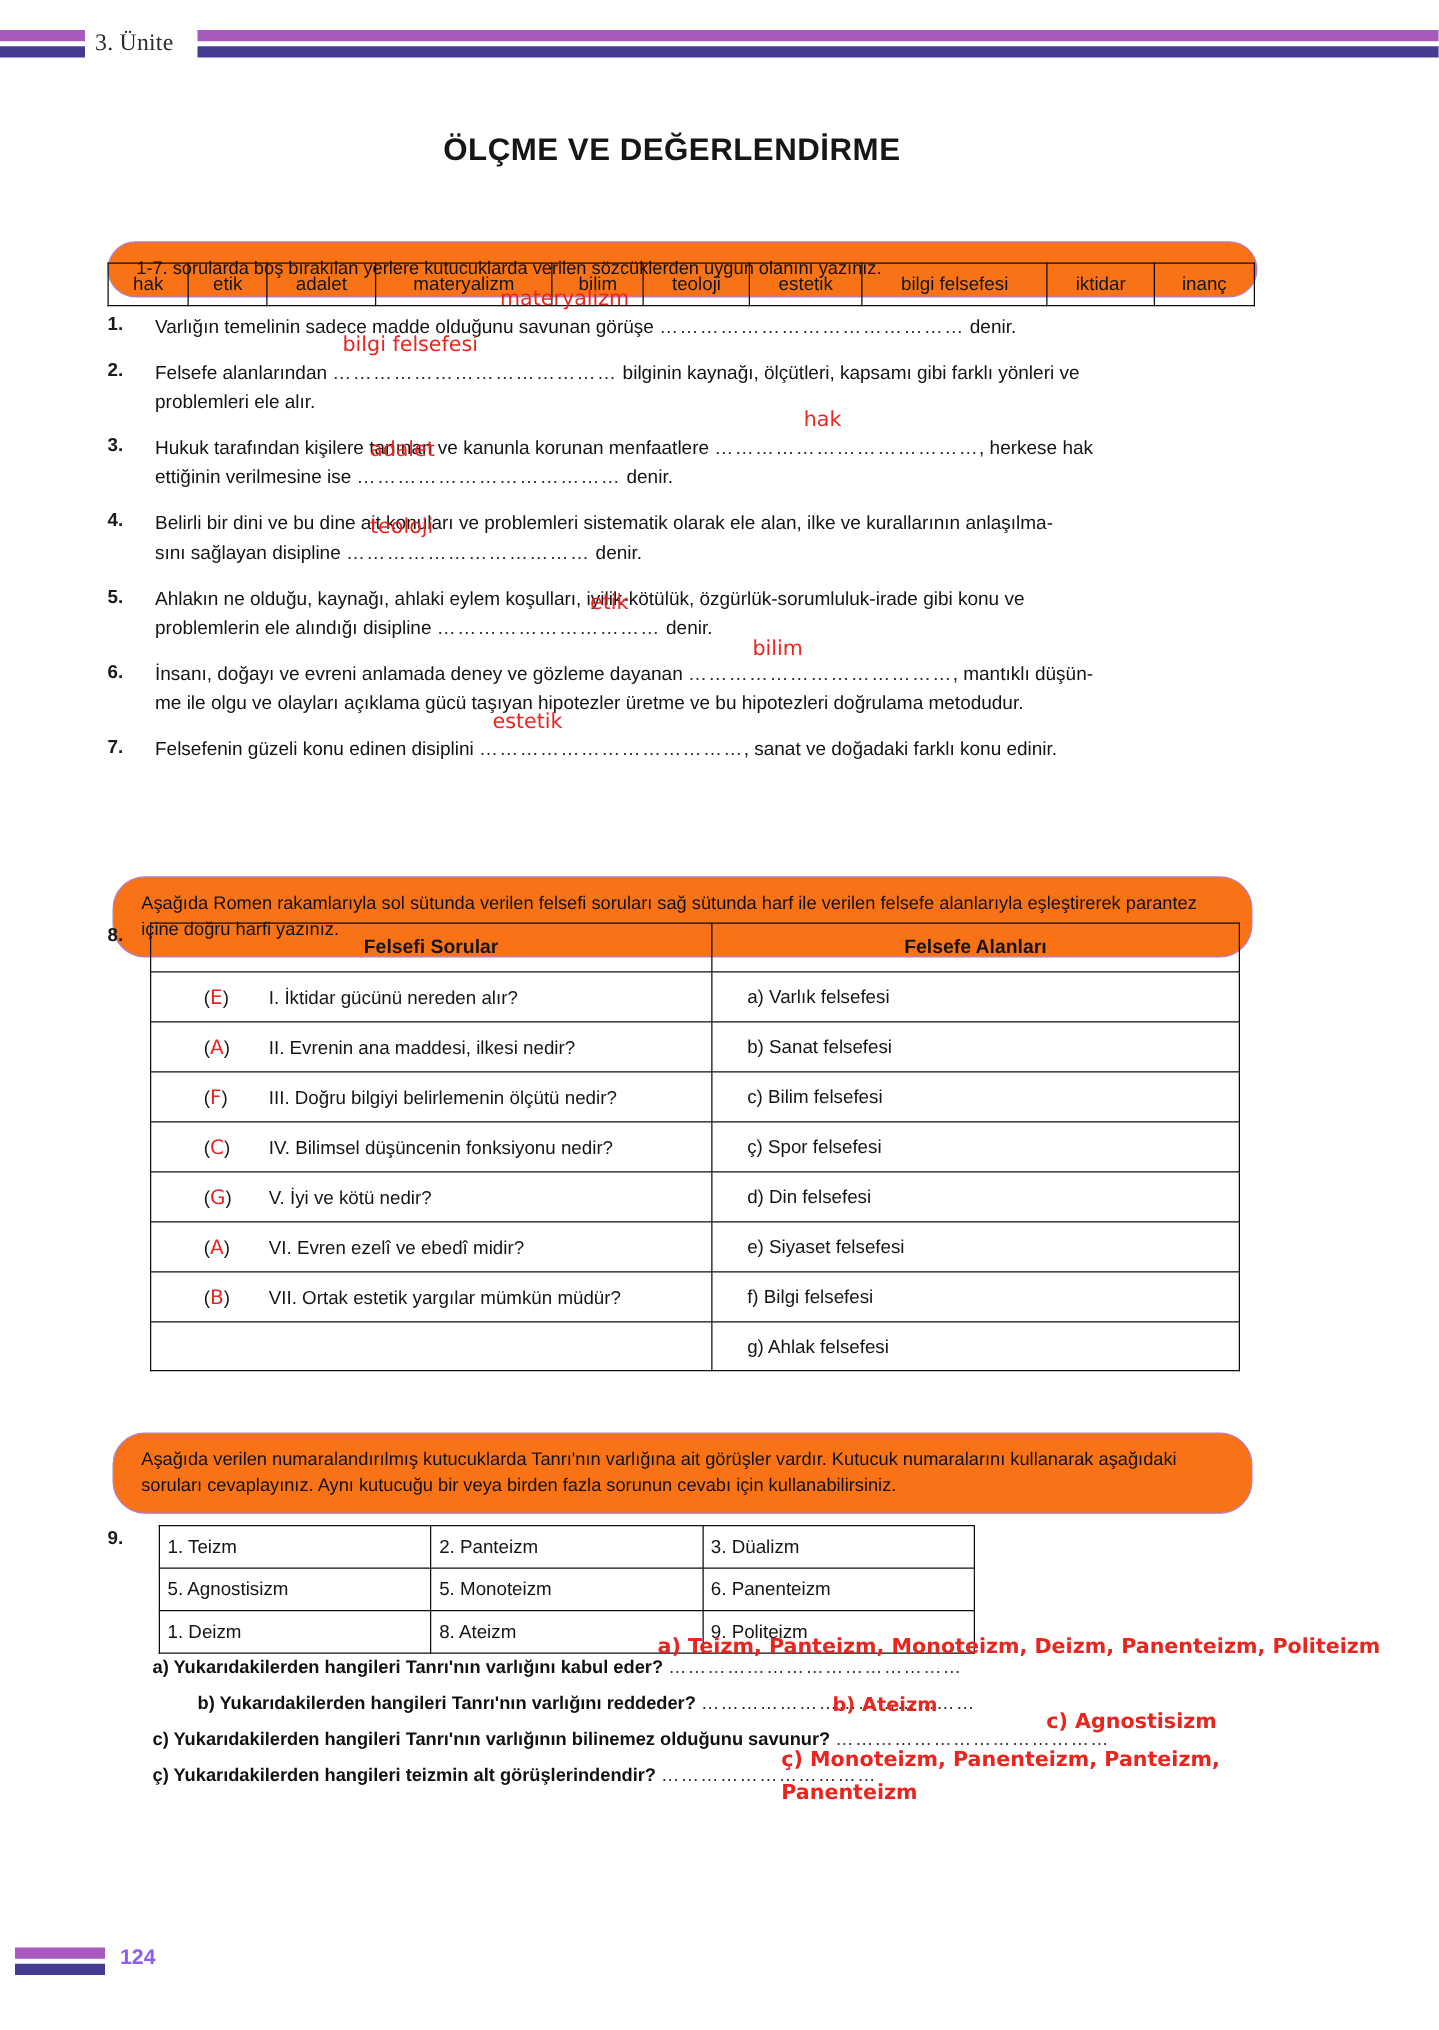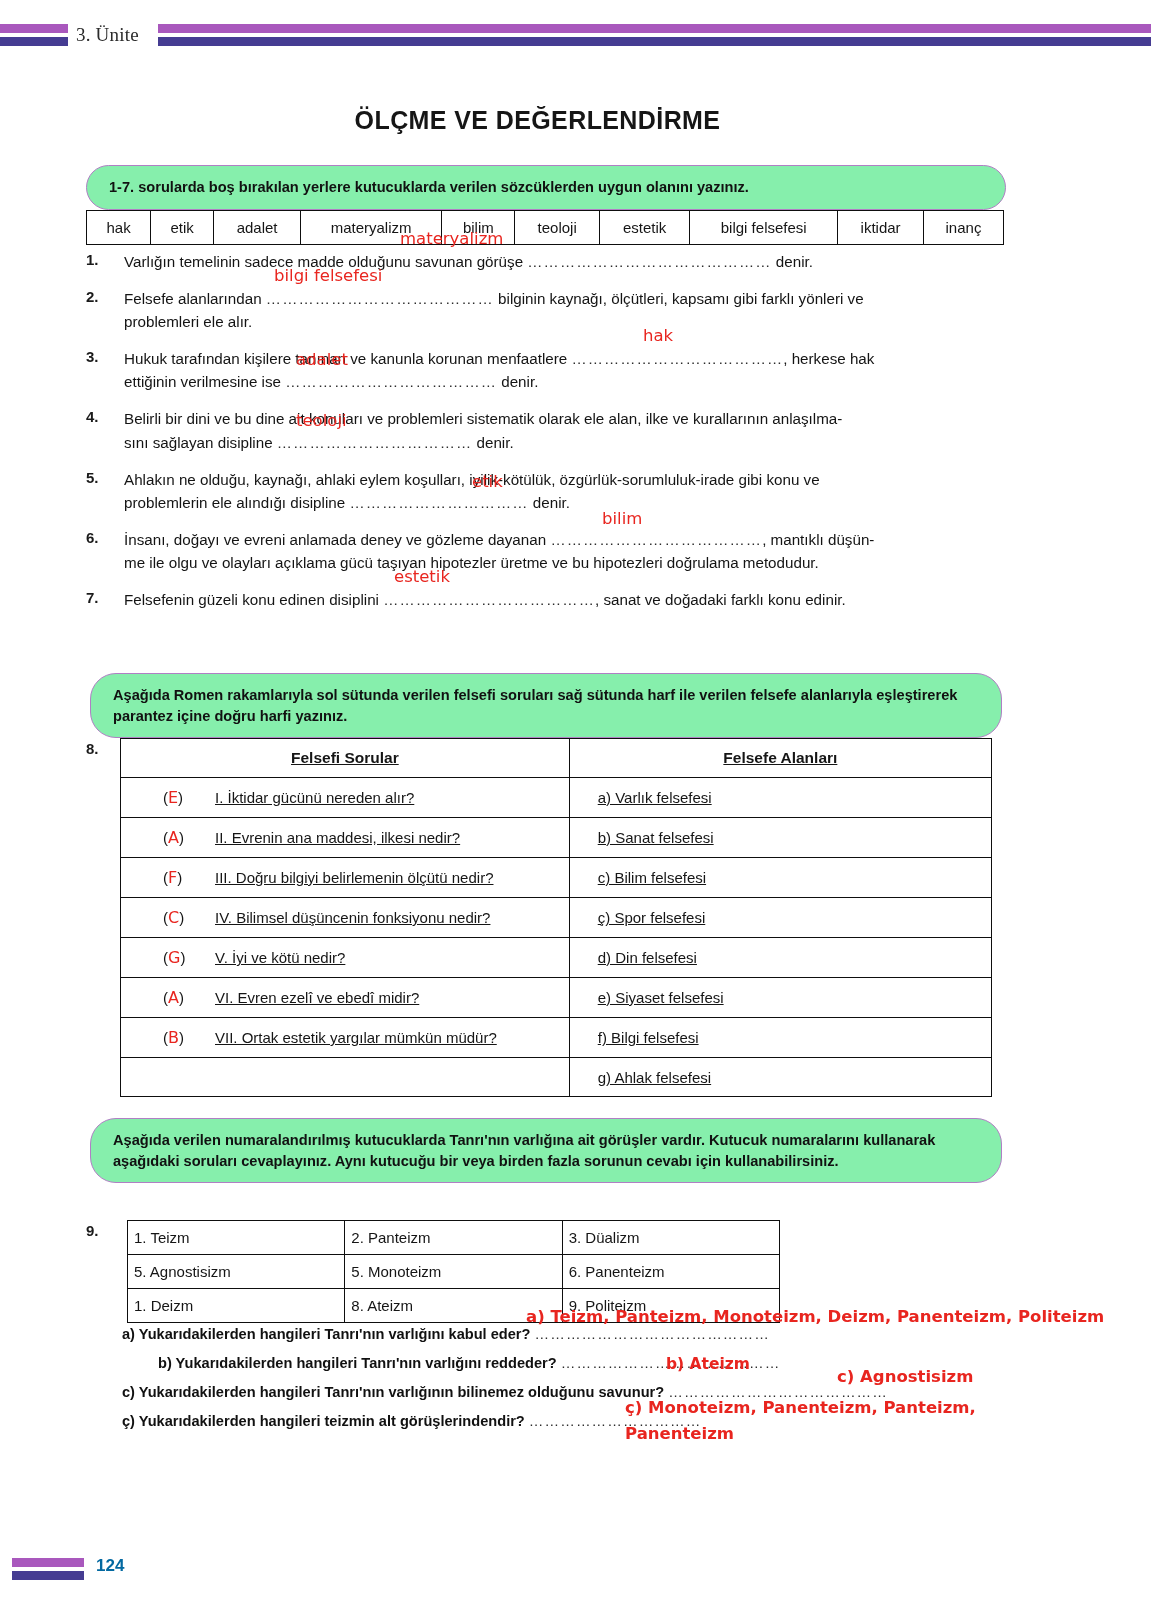--- a/index.html
+++ b/index.html
@@ -60,24 +60,25 @@
   }
 
   
   .instr {
     position: absolute;
     box-sizing: border-box;
     border: 1.4px solid #b07fc4;
     border-radius: 26px;
     padding: 11px 22px;
     font-size: 14.6px;
-    font-weight: bold;
+    font-weight: normal;
     line-height: 1.42;
     color: #111;
-    background: #86efac;
+    background: #f97316;
+    margin-top: 28px;
   }
   #instr-1 { left: 86px; top: 165px; width: 920px; }
   #instr-2 { left: 90px; top: 673px; width: 912px; }
   #instr-3 { left: 90px; top: 1118px; width: 912px; }
 
   
   .wordbank {
     position: absolute;
     left: 86px;
     top: 210px;
@@ -144,21 +145,20 @@
     top: 738px;
     width: 872px;
     border-collapse: collapse;
   }
   .match-table td, .match-table th {
     border: 1.3px solid #0e0e0e;
     font-size: 15px;
     padding: 10px 12px;
     color: #151515;
     height: 18px;
-    text-decoration: underline;
   }
   .match-table th {
     text-align: center;
     font-weight: bold;
     font-size: 15.5px;
   }
   .col-left { width: 458px; }
   .col-right { width: 414px; padding-left: 28px !important; }
   .paren {
     display: inline-block;
@@ -217,21 +217,21 @@
     width: 200px;
   }
   .footer .bar-violet { width: 72px; height: 9px; }
   .footer .bar-indigo { width: 72px; height: 9px; margin-top: 4px; }
   .page-no {
     position: absolute;
     left: 84px;
     top: -2px;
     font-size: 17px;
     font-weight: bold;
-    color: #0369a1;
+    color: #8b5cf6;
   }
 </style>
 </head>
 <body>
 
 <div class="header">
   <div class="hdr-bar-left">
     <div class="bar-violet"></div>
     <div class="bar-indigo"></div>
   </div>

